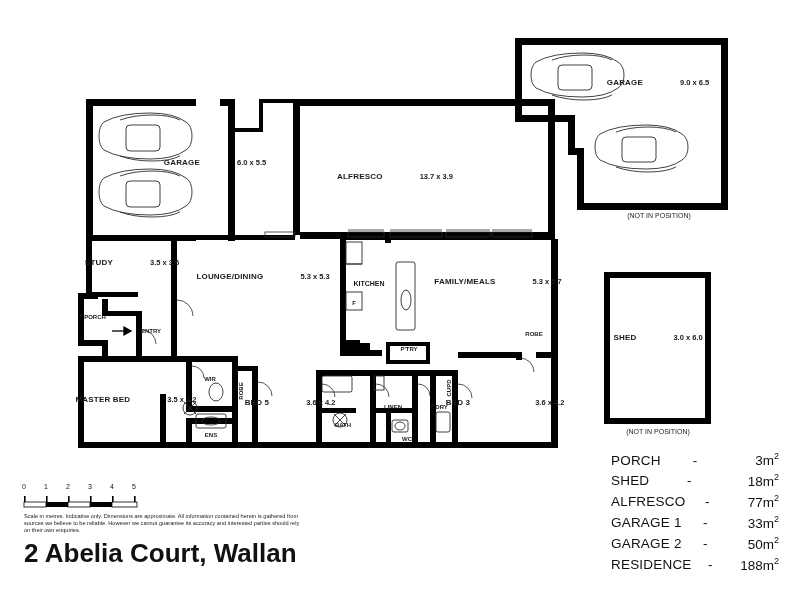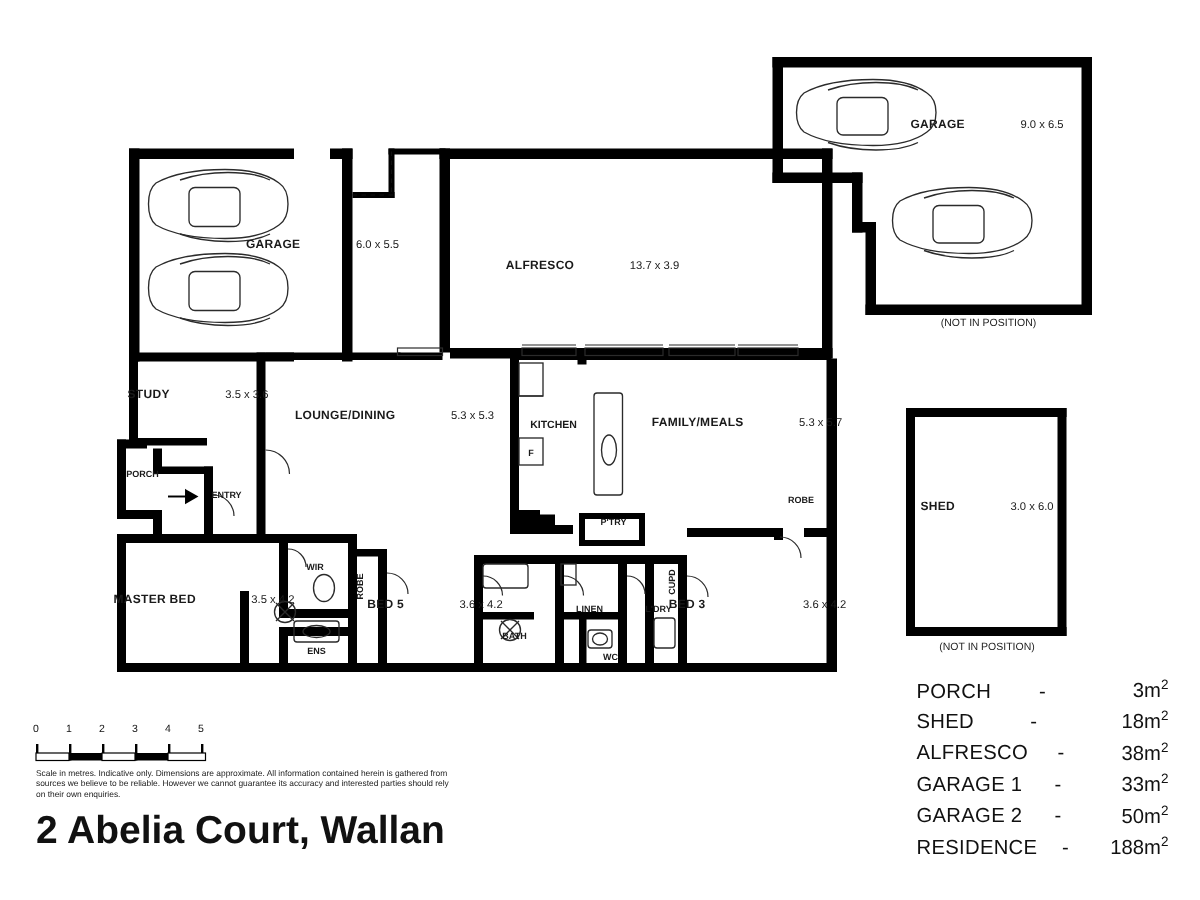--- a/index.html
+++ b/index.html
@@ -4,21 +4,21 @@
 <style>
   html,body{margin:0;padding:0;}
   body{
     width:800px;height:600px;background:#ffffff;
     font-family:"Liberation Sans", sans-serif;
     color:#111;overflow:hidden;position:relative;
   }
   #plan{position:absolute;left:0;top:0;width:800px;height:600px;}
   .txt{position:absolute;font-family:"Liberation Sans",sans-serif;color:#1a1a1a;white-space:pre;}
   .room-name{font-size:8px;font-weight:700;letter-spacing:.2px;text-align:center;}
-  .room-dim{font-size:7.5px;font-weight:400;text-align:center;margin-left:37px;}
+  .room-dim{font-size:7.5px;font-weight:700;text-align:center;margin-left:37px;}
   .small-label{font-size:7px;font-weight:700;text-align:center;}
   .tiny-label{font-size:6px;font-weight:700;text-align:center;}
   .note{font-size:7px;font-weight:400;text-align:center;color:#222;}
   .vert{transform:rotate(-90deg);transform-origin:50% 50%;}
   .centerbox{position:absolute;display:flex;flex-direction:row;align-items:center;justify-content:center;}
   .legend{position:absolute;font-size:13.5px;font-family:"Liberation Sans",sans-serif;color:#111;}
   .legend-row{display:flex;align-items:baseline;width:168px;justify-content:space-between;line-height:16.4px;}
   .legend-name{letter-spacing:.2px;}
   .legend-dash{width:12px;text-align:center;}
   .legend-val{width:50px;text-align:right;}
@@ -327,21 +327,21 @@
     <span class="legend-val"><span>3m</span><sup>2</sup></span>
   </div>
   <div class="legend-row">
     <span class="legend-name">SHED</span>
     <span class="legend-dash">-</span>
     <span class="legend-val"><span>18m</span><sup>2</sup></span>
   </div>
   <div class="legend-row">
     <span class="legend-name">ALFRESCO</span>
     <span class="legend-dash">-</span>
-    <span class="legend-val"><span>38m</span><sup>2</sup></span>
+    <span class="legend-val"><span>77m</span><sup>2</sup></span>
   </div>
   <div class="legend-row">
     <span class="legend-name">GARAGE 1</span>
     <span class="legend-dash">-</span>
     <span class="legend-val"><span>33m</span><sup>2</sup></span>
   </div>
   <div class="legend-row">
     <span class="legend-name">GARAGE 2</span>
     <span class="legend-dash">-</span>
     <span class="legend-val"><span>50m</span><sup>2</sup></span>

